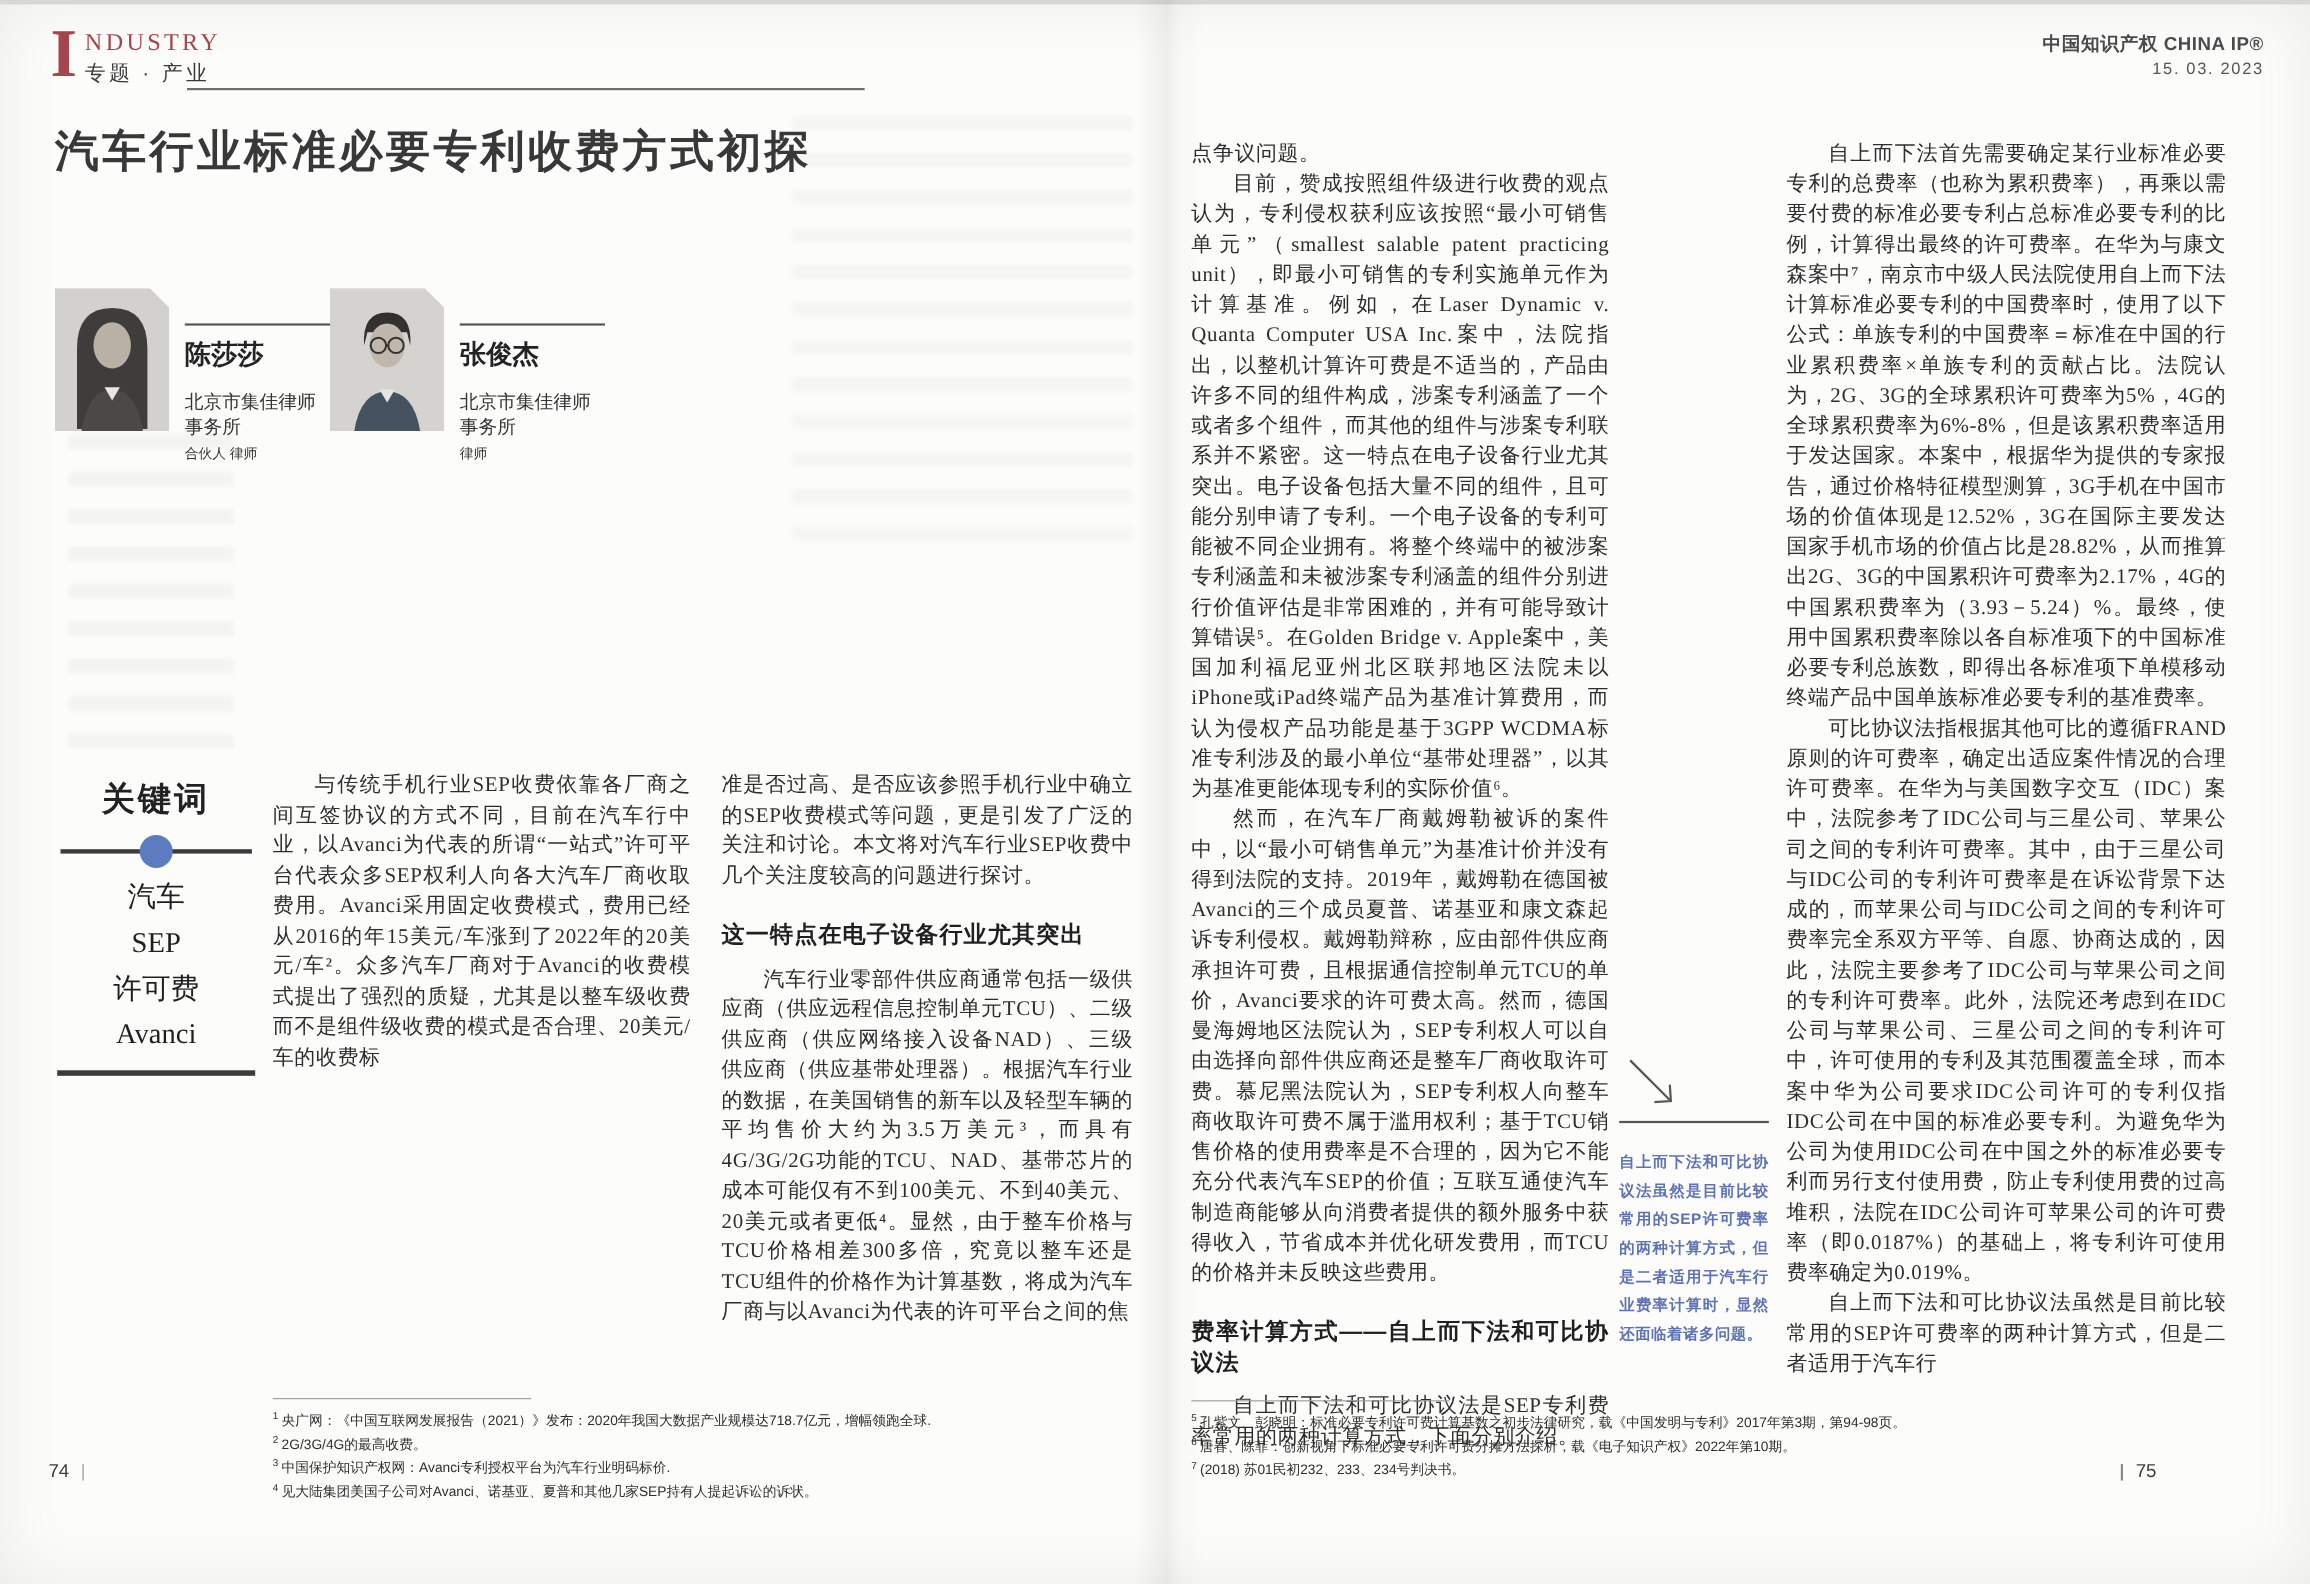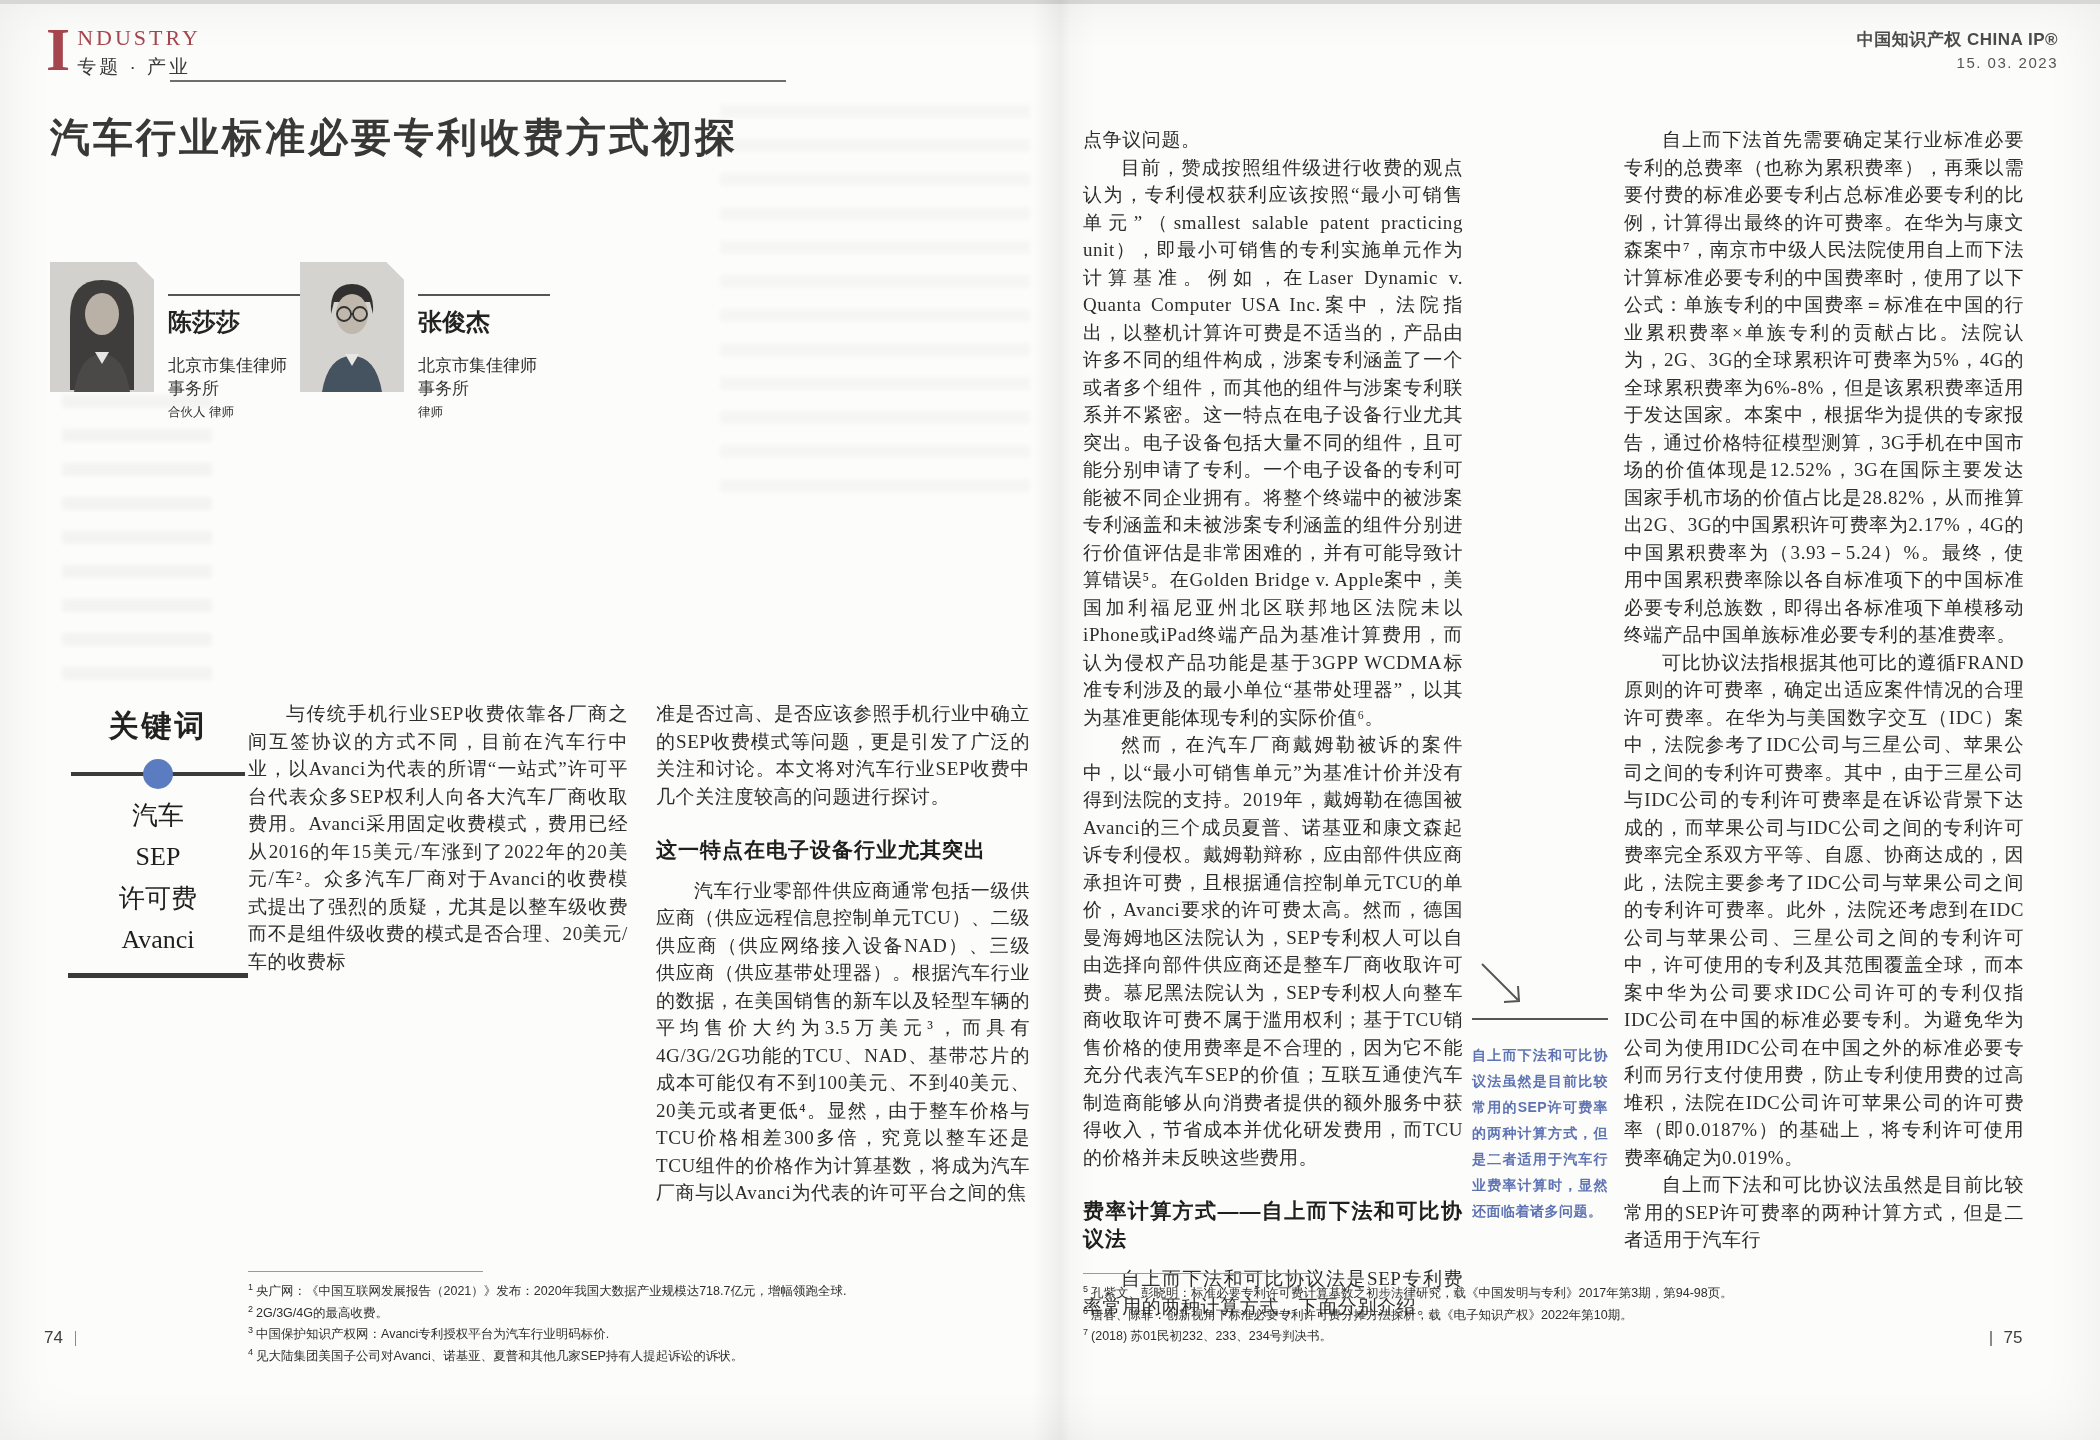--- a/index.html
+++ b/index.html
@@ -27,21 +27,21 @@
          clip-path:polygon(0 0,86px 0,104px 18px,104px 100%,0 100%);}
   #photo-1{left:50px;} #photo-2{left:300px;}
   .author-info{position:absolute;top:294px;width:132px;}
   #info-1{left:168px;} #info-2{left:418px;}
   .ai-line{border-top:2px solid #555;}
   .ai-name{margin-top:10px;font-size:24px;font-weight:bold;color:#232323;font-family:"Liberation Sans",sans-serif;}
   .ai-org{margin-top:16px;font-size:17px;color:#333;font-family:"Liberation Sans",sans-serif;}
   .ai-role{margin-top:4px;font-size:12.5px;color:#333;font-family:"Liberation Sans",sans-serif;}
 
   
-  #keywords{position:absolute;left:68px;top:706px;width:180px;text-align:center;}
+  #keywords{position:absolute;left:52px;top:706px;width:180px;text-align:center;}
   .kw-head{font-size:30px;font-weight:bold;letter-spacing:3px;color:#222;}
   .kw-rule{position:relative;height:30px;margin-top:12px;}
   .kw-line{position:absolute;left:3px;right:3px;top:13px;height:4px;background:#3b3b3b;}
   .kw-dot{position:absolute;left:50%;margin-left:-15px;top:0;width:30px;height:30px;border-radius:50%;background:#5b7cc0;}
   .kw-item{font-size:26px;margin-top:9px;color:#1f1f1f;}
   .kw-item:first-of-type{margin-top:15px;}
   .kw-bottom{height:5px;background:#3b3b3b;margin-top:18px;}
 
   
   .col{position:absolute;text-align:justify;font-size:19px;line-height:27.5px;letter-spacing:.6px;color:#2d2d2d;}
@@ -62,21 +62,21 @@
 
   
   .fn-rule{position:absolute;height:1px;background:#9a9a98;width:235px;}
   #fn-rule-left{left:248px;top:1271px;} #fn-rule-right{left:1083px;top:1273px;}
   .footnotes{position:absolute;font-family:"Liberation Sans",sans-serif;font-size:12.5px;line-height:17.5px;color:#2e2e2e;}
   #fn-left{left:248px;top:1279px;width:800px;}
   #fn-right{left:1083px;top:1281px;width:950px;}
   .footnote sup{font-size:9px;margin-right:3px;}
   .pagenum{position:absolute;top:1328px;font-family:"Liberation Sans",sans-serif;font-size:17px;
            font-weight:normal;color:#3d3d3d;display:flex;align-items:center;}
-  #pn-left{left:44px;} #pn-right{left:1990px;}
+  #pn-left{left:44px;} #pn-right{left:1928px;}
   .pn-bar{display:inline-block;width:1.5px;height:15px;background:#8a8a88;}
   #pn-left .pn-bar{margin-left:12px;} #pn-right .pn-bar{margin-right:12px;}
 
   
   #journal{position:absolute;right:42px;top:28px;text-align:right;font-family:"Liberation Sans",sans-serif;
            font-weight:bold;font-size:17px;color:#4b4b4b;letter-spacing:.5px;}
   #date{position:absolute;right:42px;top:54px;text-align:right;font-family:"Liberation Sans",sans-serif;
         font-size:15px;color:#555;letter-spacing:1.5px;}
 </style>
 </head>

